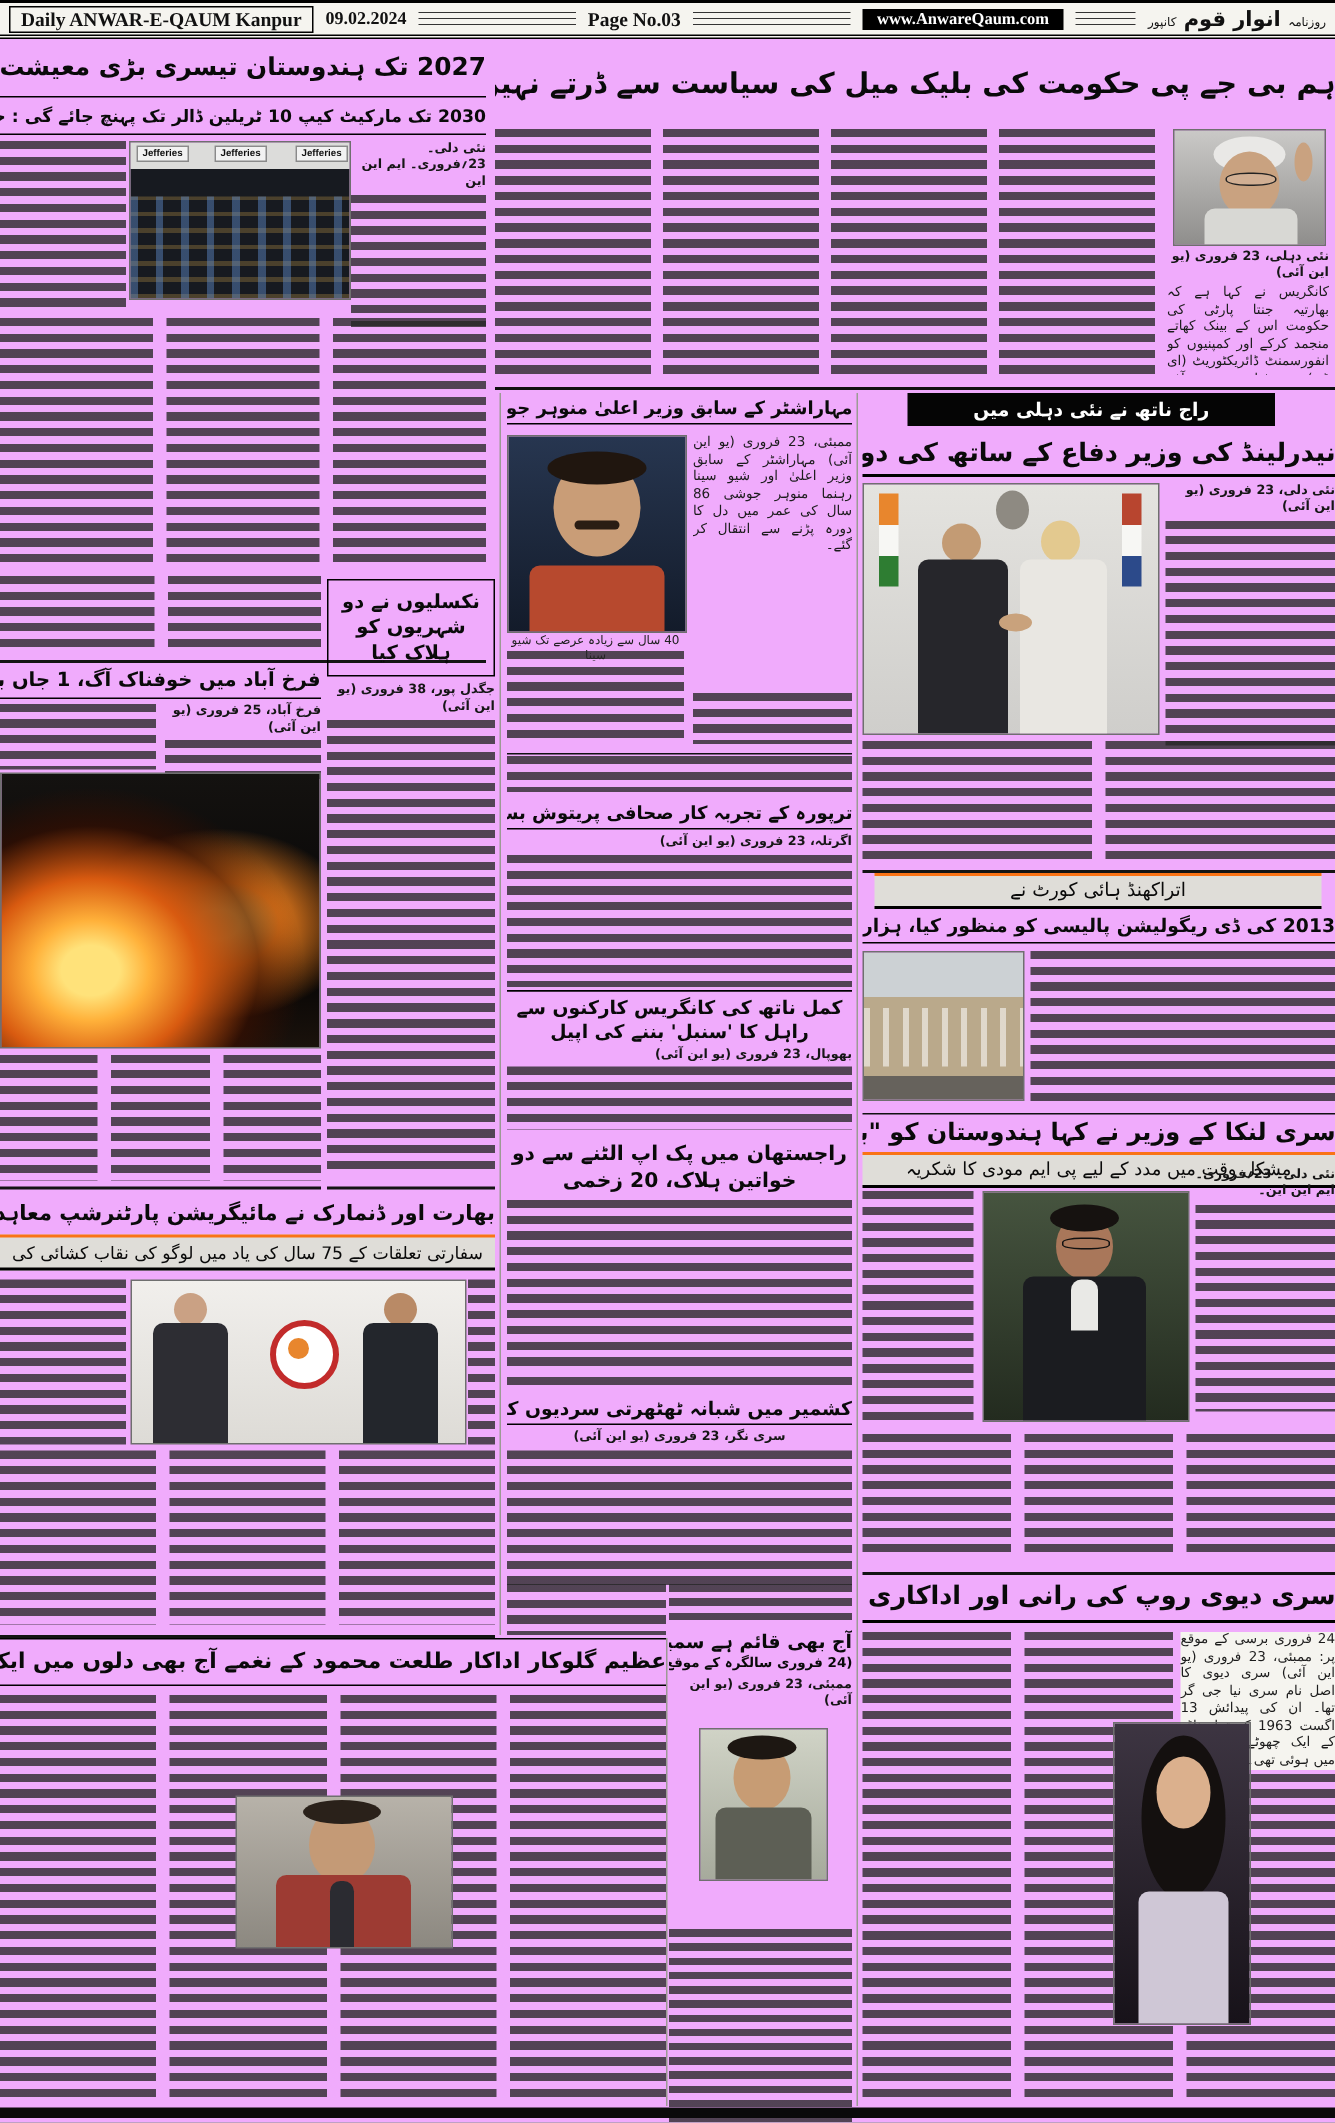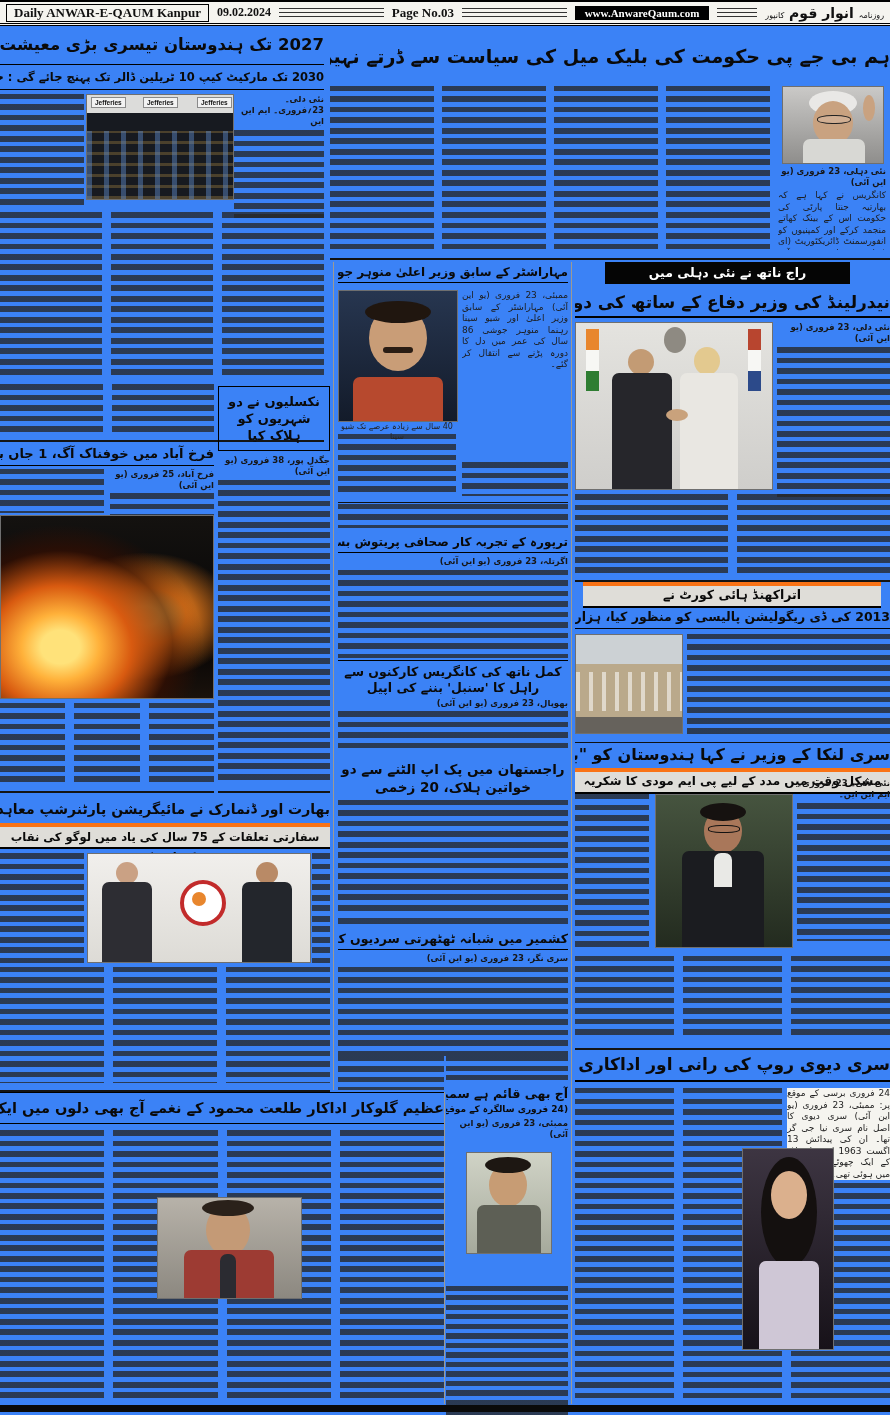--- a/index.html
+++ b/index.html
@@ -1,27 +1,27 @@
 <!DOCTYPE html>
 <html lang="ur"><head>
 <meta charset="utf-8">
 <style>
   html,body{margin:0;padding:0;background:#9a9a9a;font-family:"DejaVu Sans",sans-serif;}
-  #page{position:relative;width:890px;height:1415px;margin:0 auto;background:#3b82f6;color:#111;overflow:hidden;}
+  #page{position:relative;width:890px;height:1415px;margin:0 auto;background:#f0abfc;color:#111;overflow:hidden;}
   .abs{position:absolute;}
   .hl{font-weight:bold;text-align:center;white-space:nowrap;overflow:hidden;direction:rtl;color:#0a0a0a;}
   .hlw{white-space:normal;}
   .gk{background-image:repeating-linear-gradient(to bottom,rgba(38,38,38,.78) 0 5.5px,rgba(0,0,0,0) 5.5px 10.5px);}
   .gkf{background-image:repeating-linear-gradient(to bottom,rgba(38,38,38,.78) 0 5px,rgba(0,0,0,0) 5px 9.5px);}
   .cols{display:flex;gap:9px;}
   .cols>div{flex:1;}
   .dl{font-size:8.5px;line-height:11px;font-weight:bold;direction:rtl;text-align:right;color:#161616;}
   .snip{font-size:9px;line-height:11.5px;direction:rtl;text-align:justify;color:#1c1c1c;}
   .kick{background:#050505;color:#fff;font-weight:bold;text-align:center;direction:rtl;}
-  .gbar{background:#dfddd8;font-weight:bold;text-align:center;direction:rtl;border-top:4px solid #f97316;border-bottom:2px solid #000;color:#0a0a0a;}
+  .gbar{background:#dfddd8;font-weight:normal;text-align:center;direction:rtl;border-top:2px solid #f97316;border-bottom:2px solid #000;color:#0a0a0a;}
   .secB{border-bottom:2px solid #141414;}
   .ph{position:absolute;border:1px solid #6f6f6f;overflow:hidden;}
   .vr{position:absolute;width:1px;background:#9c9a94;}
   .hdr{position:absolute;left:0;top:0;width:890px;height:26px;border-top:2px solid #000;border-bottom:3px double #000;display:flex;align-items:center;gap:8px;padding:0 6px;box-sizing:border-box;background:#f5f4ef;}
   .hdr .mbox{border:1.5px solid #000;padding:0 7px;font:bold 13px "Liberation Serif",serif;white-space:nowrap;}
   .hdr .mdate{font:bold 12px "Liberation Serif",serif;}
   .hdr .mpage{font:bold 13px "Liberation Serif",serif;}
   .hdr .msite{background:#000;color:#fff;font:bold 11px "Liberation Serif",serif;padding:1px 10px;white-space:nowrap;text-align:right;}
   .rule-fill{flex:1;height:9px;background-image:repeating-linear-gradient(to bottom,#333 0 1px,transparent 1px 4px);}
   .murdu{font-weight:bold;font-size:14px;direction:rtl;white-space:nowrap;}
@@ -182,21 +182,21 @@
   </section>
 
   <section class="abs" style="left:338px;top:758px;width:230px;height:160px;">
     <div class="hl hlw" style="font-size:13.5px;line-height:18px;padding-top:2px;">راجستھان میں پک اپ الٹنے سے دو خواتین ہلاک، 20 زخمی</div>
     <div class="gk" style="height:112px;margin-top:4px;"></div>
   </section>
 
   <section class="abs" style="left:338px;top:918px;width:230px;height:138px;">
     <div class="gk" style="height:8px;"></div>
     <div class="hl" style="height:20px;font-size:12.5px;line-height:20px;border-bottom:1px solid #000;margin-top:3px;">کشمیر میں شبانہ ٹھٹھرتی سردیوں کا زور برابر قائم</div>
-    <div class="dl" style="margin-top:3px;">سری نگر، 23 فروری (یو این آئی)</div>
+    <div class="dl" style="margin-top:3px;text-align:center;">سری نگر، 23 فروری (یو این آئی)</div>
     <div class="gk" style="height:92px;margin-top:3px;"></div>
   </section>
   <div class="gk abs" style="left:338px;top:1056px;width:106px;height:34px;"></div>
 
   <section class="abs secB" style="left:575px;top:260px;width:315px;height:320px;">
     <div class="kick abs" style="left:30px;top:2px;width:245px;height:22px;font-size:12.5px;line-height:22px;">راج ناتھ نے نئی دہلی میں</div>
     <div class="hl abs" style="left:0;top:28px;width:315px;height:28px;font-size:17px;line-height:28px;border-bottom:2px solid #000;">نیدرلینڈ کی وزیر دفاع کے ساتھ کی دوطرفہ میٹنگ</div>
     <div class="ph ph-hand" style="left:0;top:62px;width:196px;height:166px;">
       <span class="abs" style="position:absolute;left:10px;top:6px;width:13px;height:62px;background:linear-gradient(180deg,#e8862d 0 34%,#f7f7f4 34% 67%,#2e7d32 67%);"></span>
       <span class="abs" style="position:absolute;left:172px;top:6px;width:13px;height:62px;background:linear-gradient(180deg,#b8452f 0 34%,#f7f7f4 34% 67%,#2c4a8a 67%);"></span>

